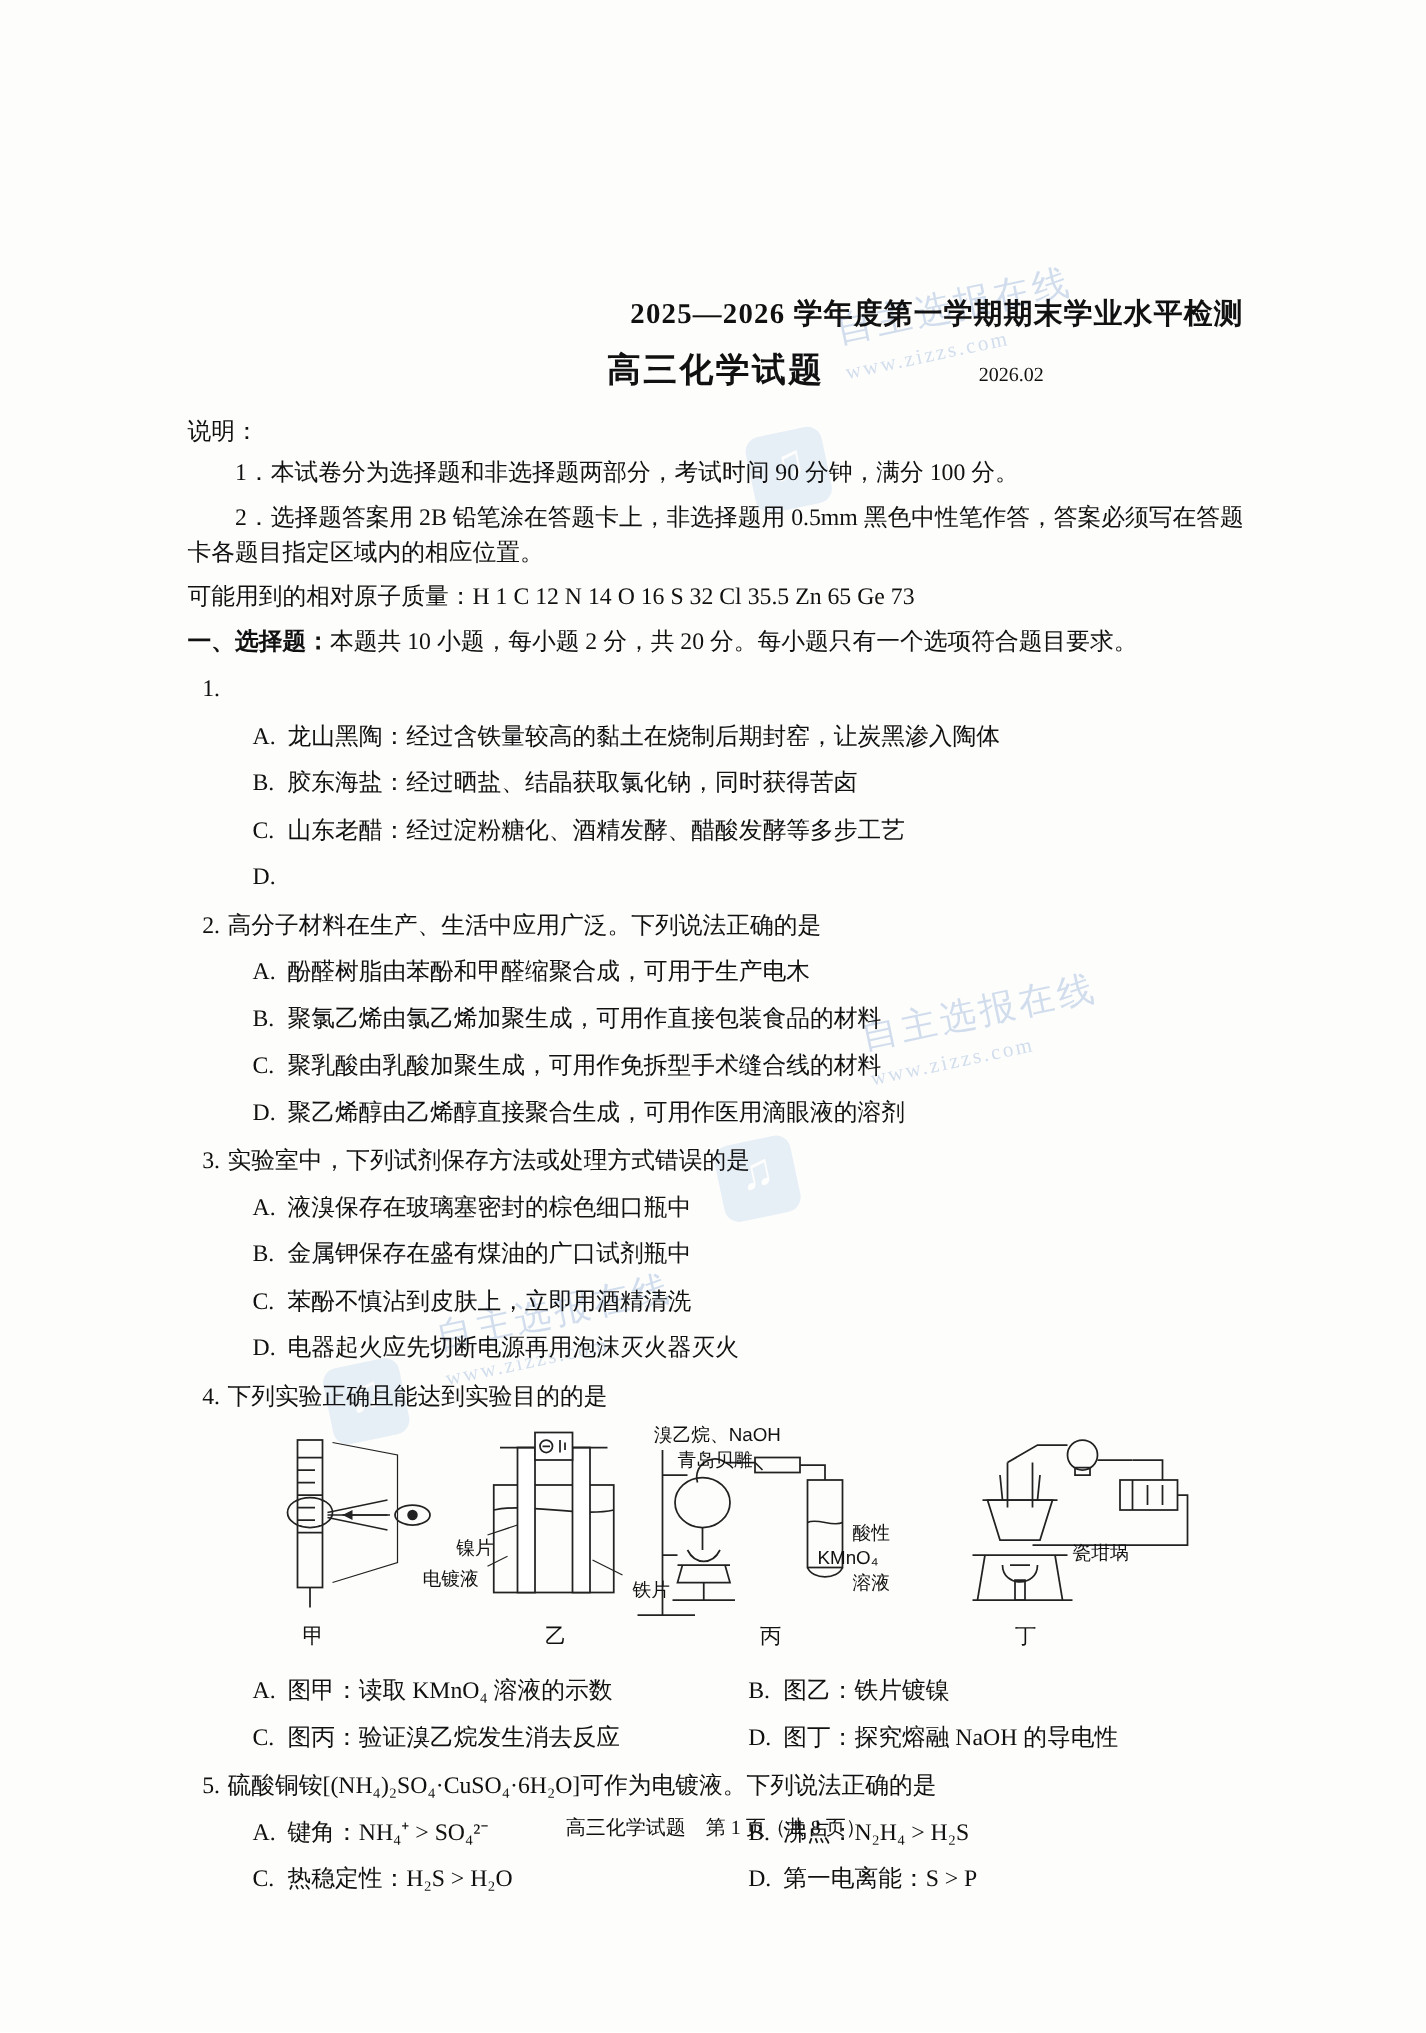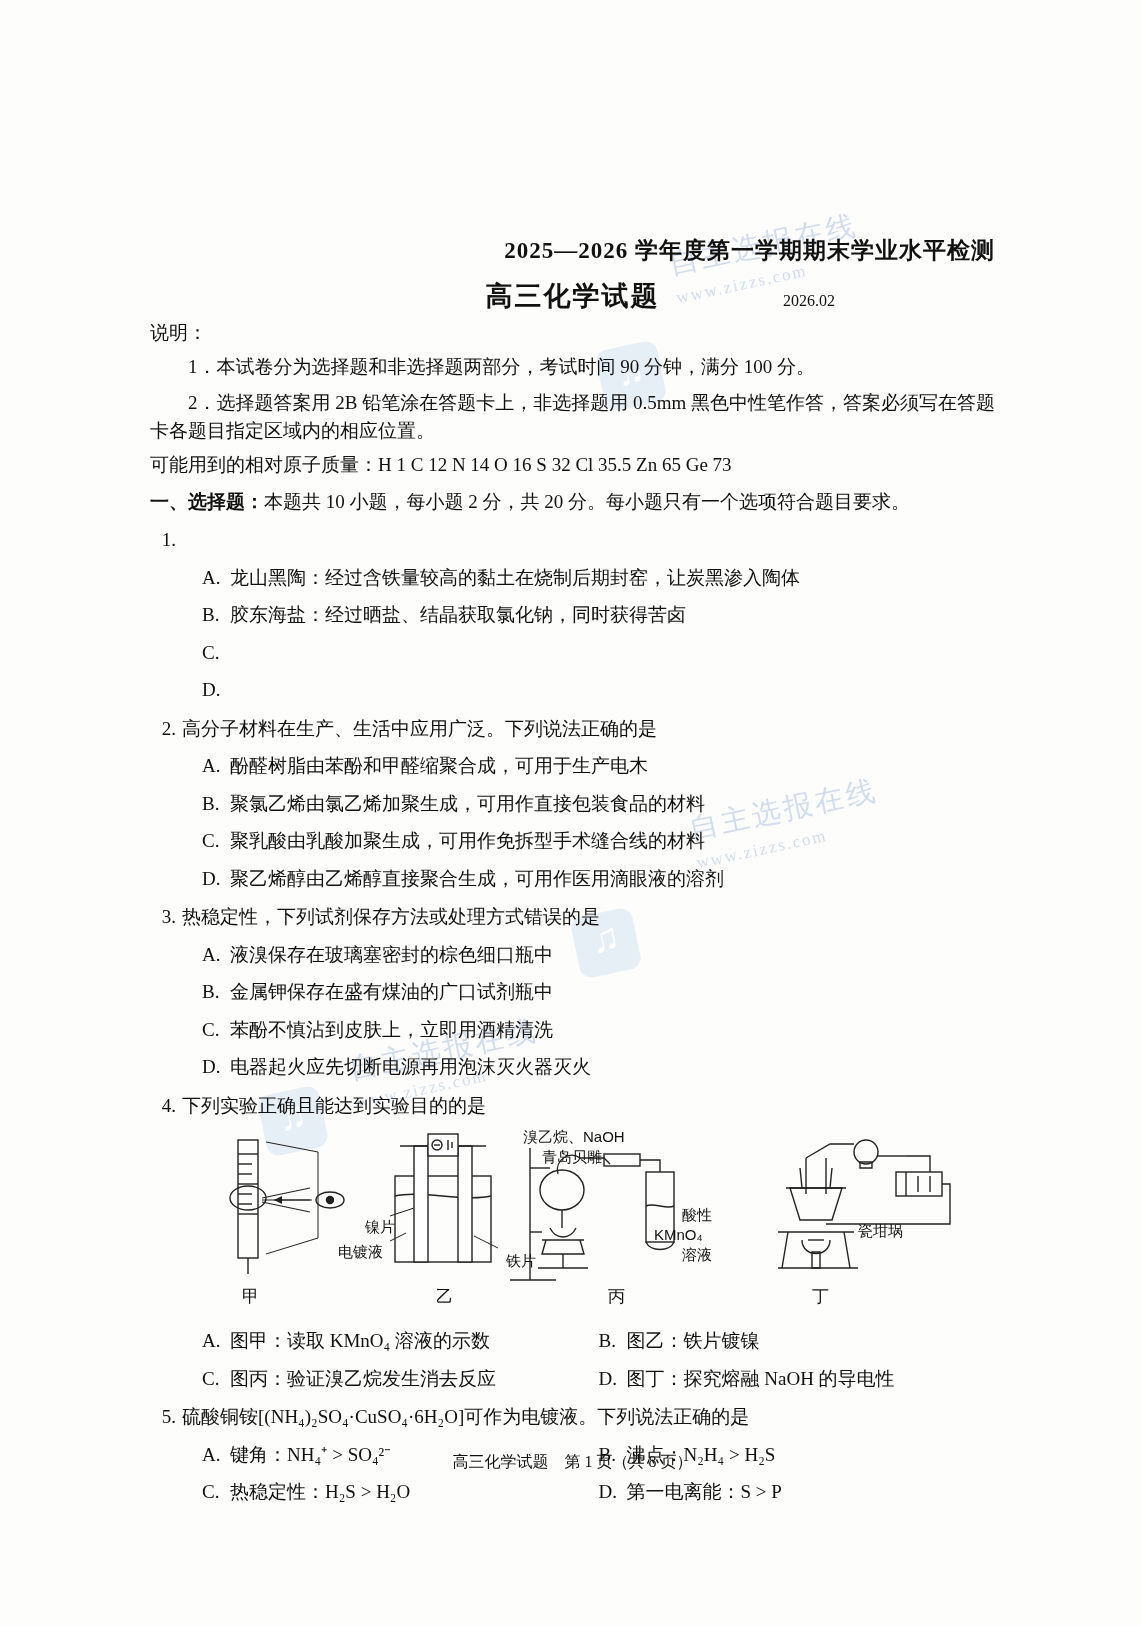--- a/index.html
+++ b/index.html
@@ -49,21 +49,21 @@
   }
   .title-date {
     position: absolute;
     right: 160px;
     bottom: 2px;
     font-size: 16px;
     font-weight: 400;
     letter-spacing: 0;
   }
   .note-head {
-    margin-top: 8px;
+    margin-top: 20px;
     font-size: 19px;
   }
   .note-line {
     font-size: 19px;
     margin-top: 7px;
     line-height: 1.5;
   }
   .indent2 { text-indent: 2em; }
   .mass-line {
     font-size: 19px;
@@ -229,20 +229,21 @@
       <div class="opt">
         <span class="opt-key">A.</span>
         <span>龙山黑陶：经过含铁量较高的黏土在烧制后期封窑，让炭黑渗入陶体</span>
       </div>
       <div class="opt">
         <span class="opt-key">B.</span>
         <span>胶东海盐：经过晒盐、结晶获取氯化钠，同时获得苦卤</span>
       </div>
       <div class="opt">
         <span class="opt-key">C.</span>
+        <span>山东老醋：经过淀粉糖化、酒精发酵、醋酸发酵等多步工艺</span>
       </div>
       <div class="opt">
         <span class="opt-key">D.</span>
       </div>
     </div>
 
     <div class="q">
       <div class="q-stem">
         <span class="q-num">2.</span>
         <span>高分子材料在生产、生活中应用广泛。下列说法正确的是</span>
@@ -261,21 +262,21 @@
       </div>
       <div class="opt">
         <span class="opt-key">D.</span>
         <span>聚乙烯醇由乙烯醇直接聚合生成，可用作医用滴眼液的溶剂</span>
       </div>
     </div>
 
     <div class="q">
       <div class="q-stem">
         <span class="q-num">3.</span>
-        <span>热稳定性，下列试剂保存方法或处理方式错误的是</span>
+        <span>实验室中，下列试剂保存方法或处理方式错误的是</span>
       </div>
       <div class="opt">
         <span class="opt-key">A.</span>
         <span>液溴保存在玻璃塞密封的棕色细口瓶中</span>
       </div>
       <div class="opt">
         <span class="opt-key">B.</span>
         <span>金属钾保存在盛有煤油的广口试剂瓶中</span>
       </div>
       <div class="opt">

